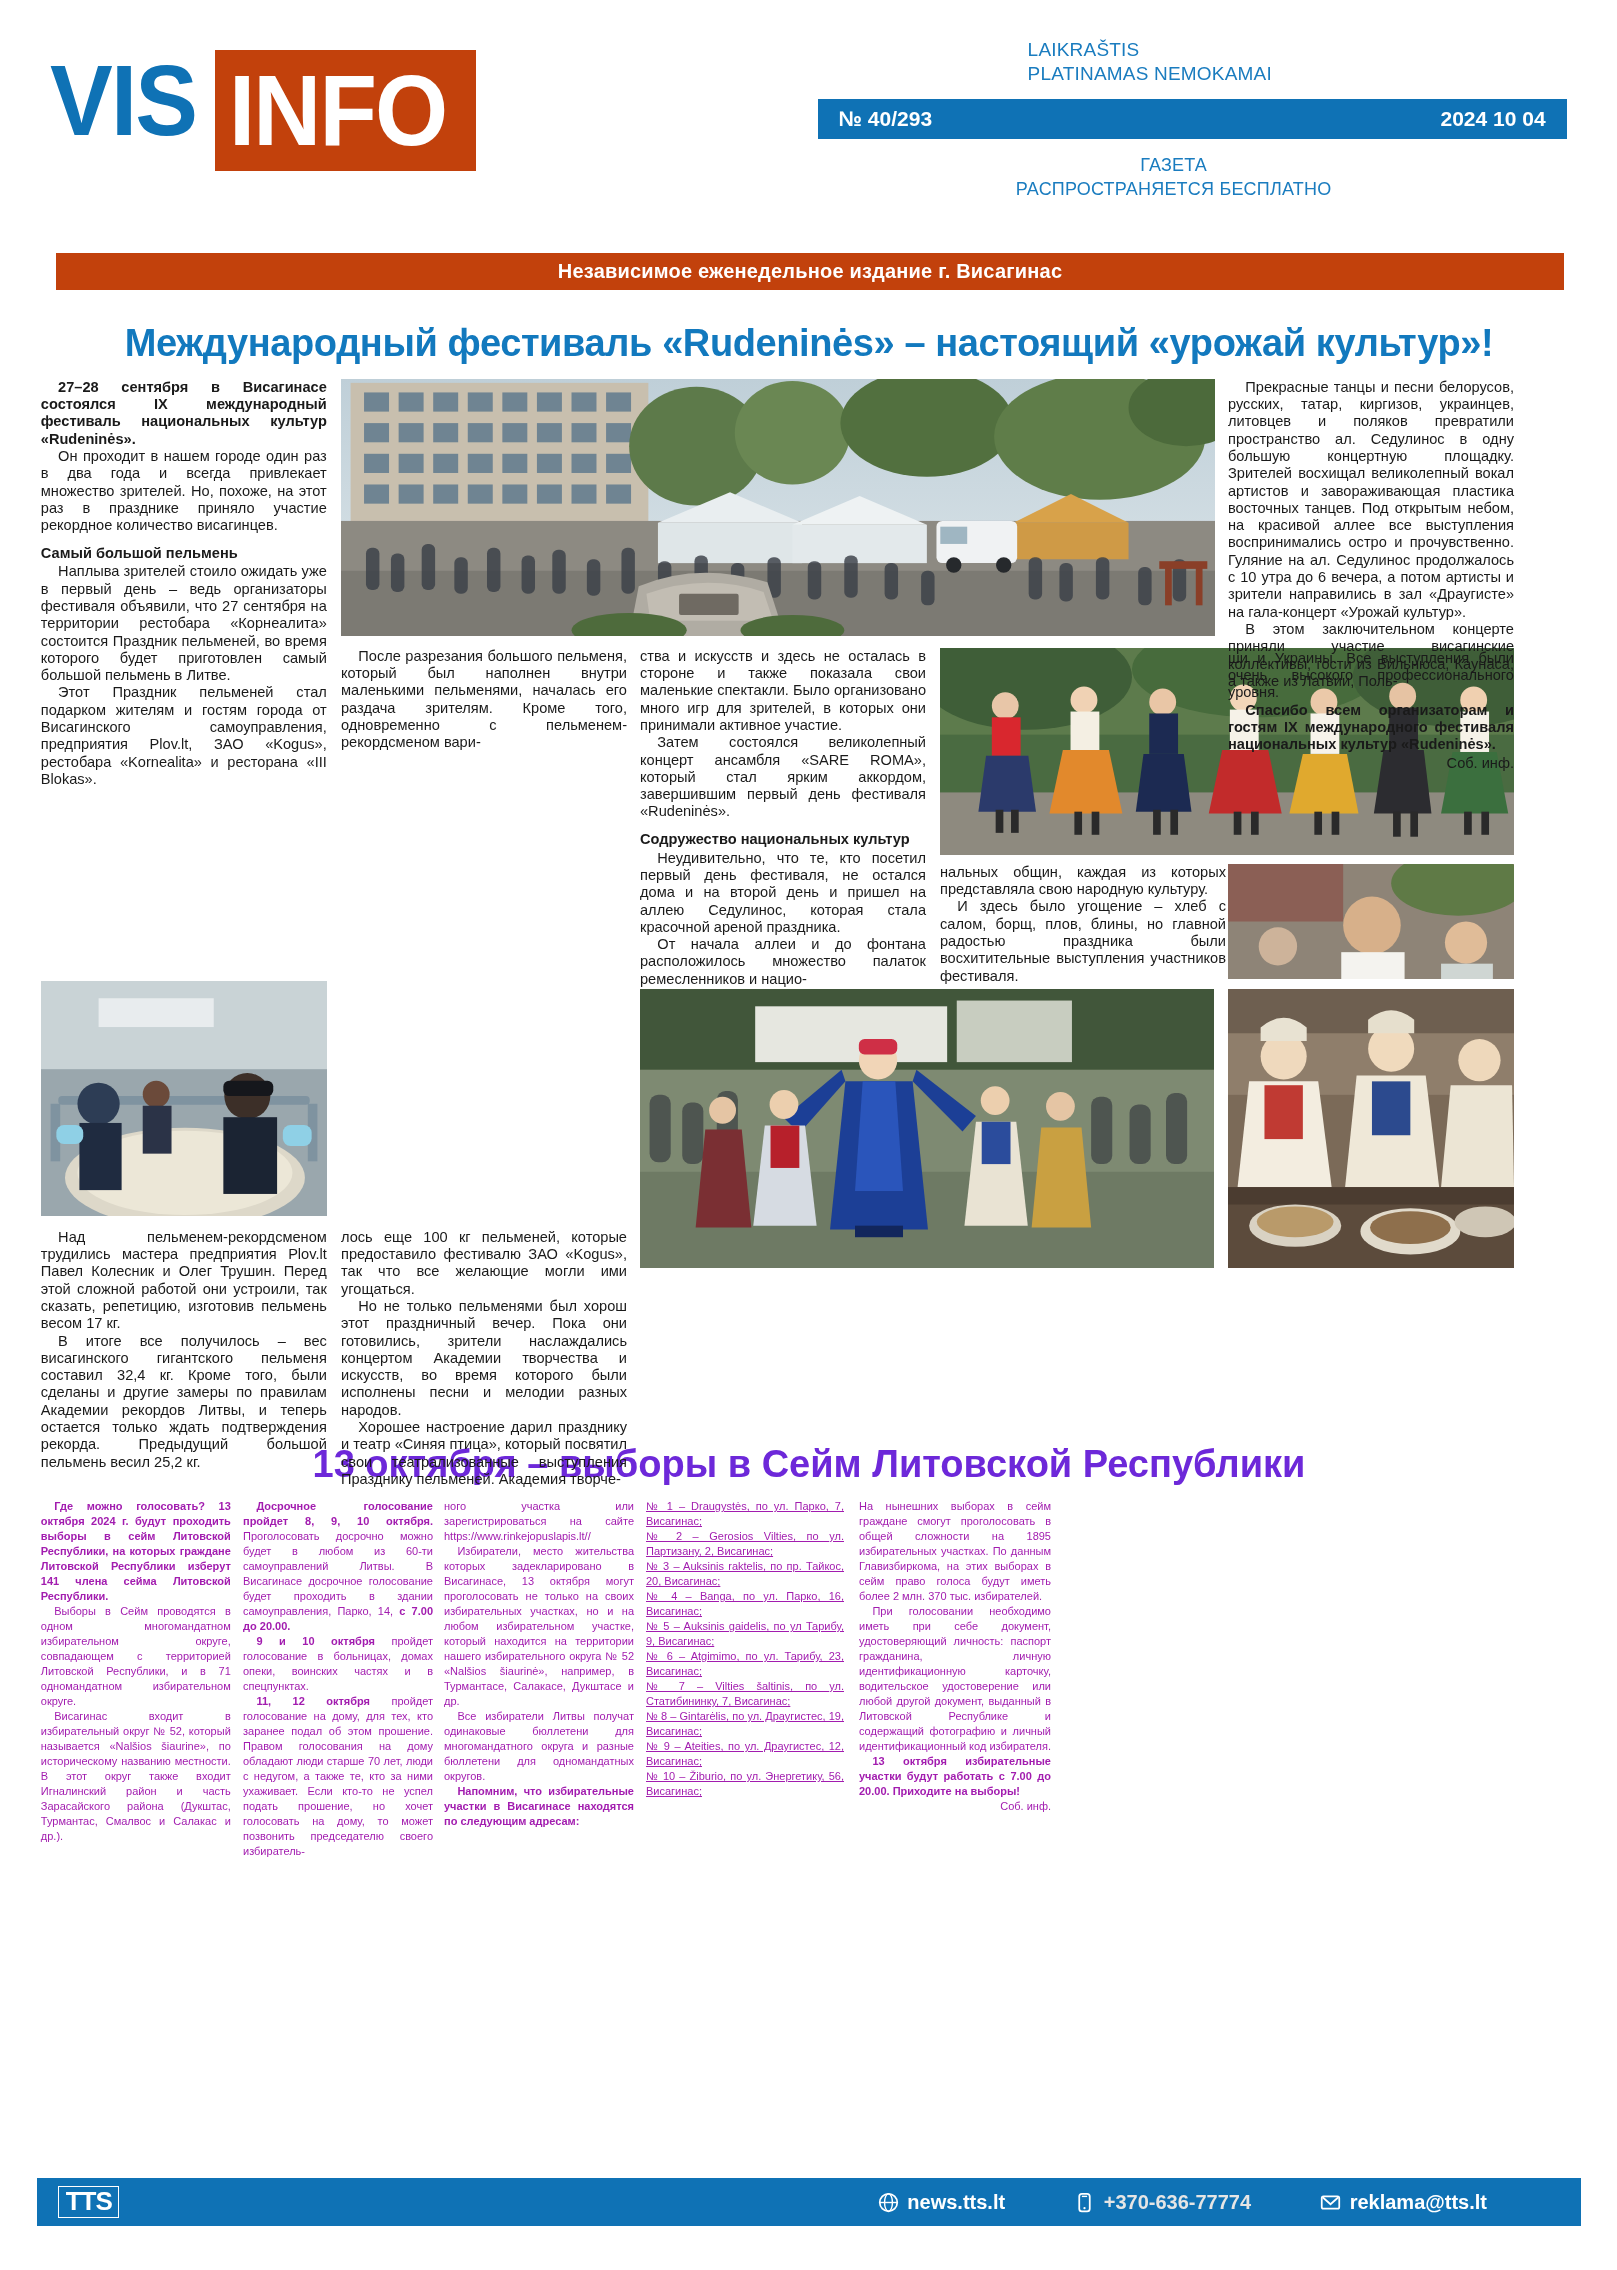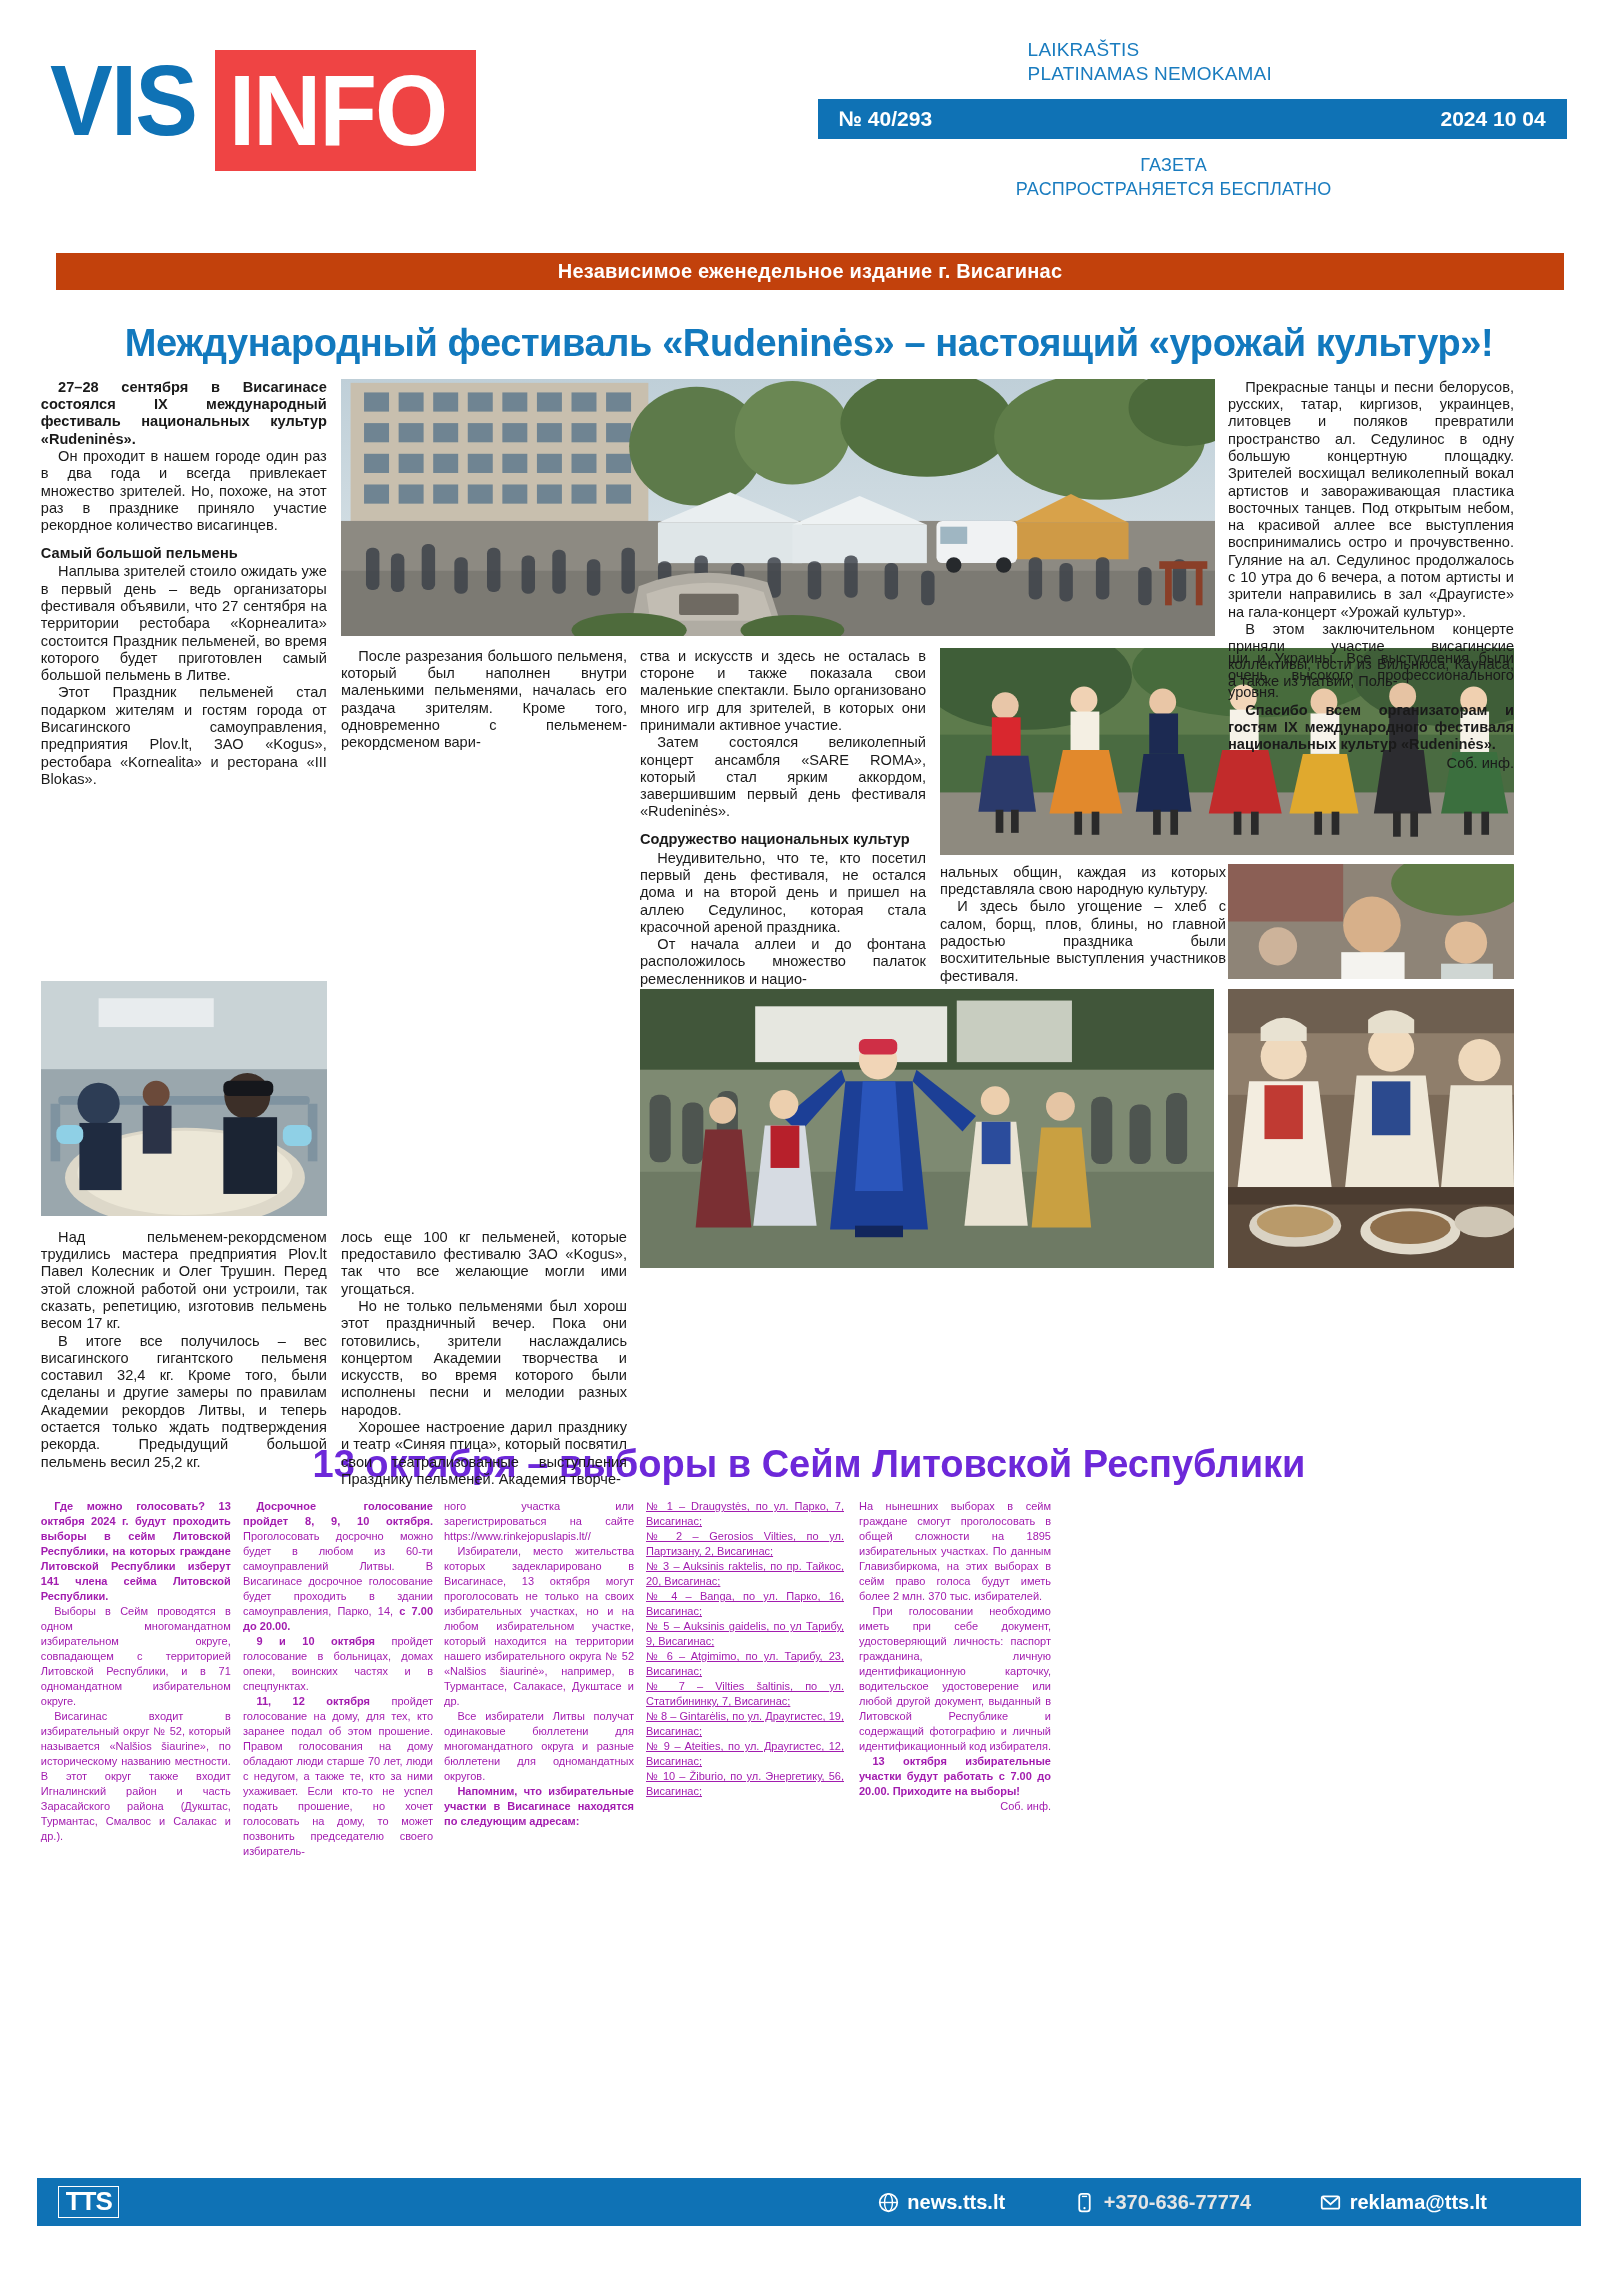--- a/index.html
+++ b/index.html
@@ -22,21 +22,21 @@
   }
   .logo-vis {
     font-family:"Liberation Sans", sans-serif;
     font-weight:bold; font-style:normal;
     font-size:100px; line-height:100px;
     color:#0F72B5; letter-spacing:-1.9px;
     padding-right:9.6px; transform:scaleX(0.94);
     transform-origin:left center;
   }
   .logo-info-box {
-    background:#ef4444; padding:9.6px 15.4px 11.5px 13.4px;
+    background:#c2410c; padding:9.6px 15.4px 11.5px 13.4px;
     display:flex; align-items:flex-end;
   }
   .logo-info {
     font-weight:bold; font-size:100px; line-height:100px;
     color:#ffffff; letter-spacing:-1.9px; transform:scaleX(0.94);
     transform-origin:left center;
   }
   .mast-right { position:absolute; right:13.4px; top:38px; width:788px; text-align:right; }
   .lk-line {
     color:#1a7cbf; font-size:19px; line-height:24px;

